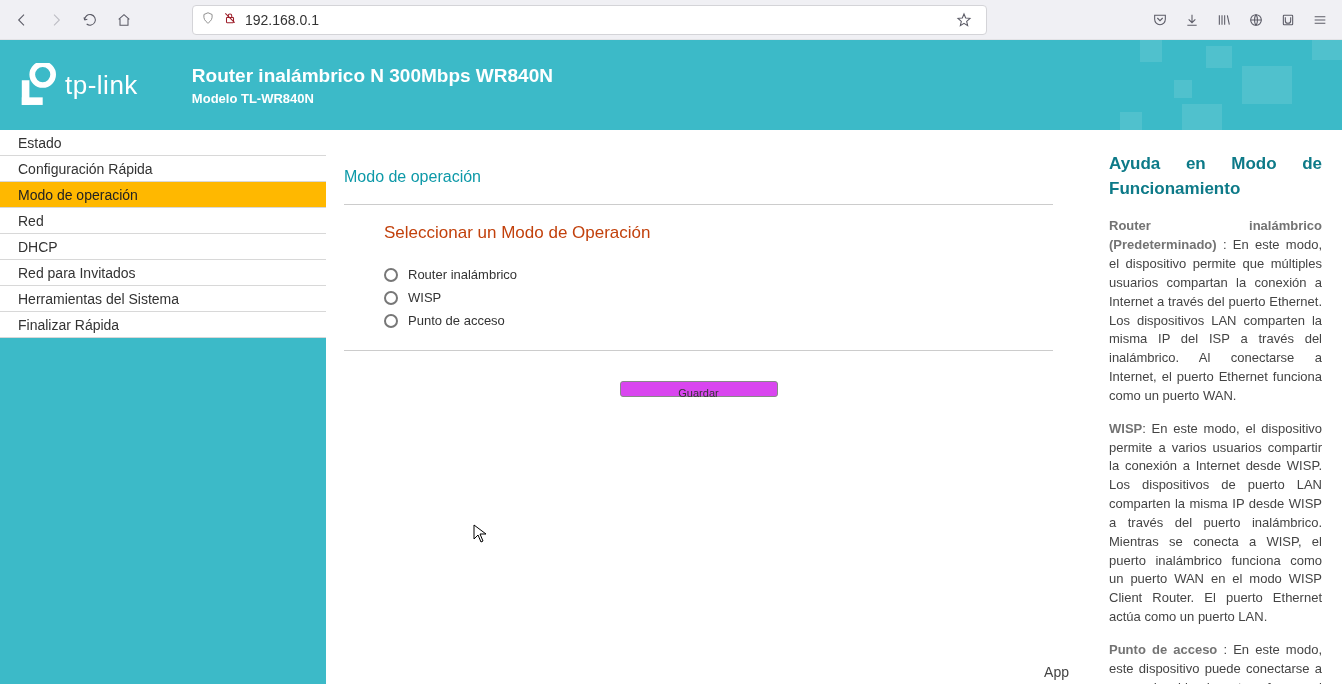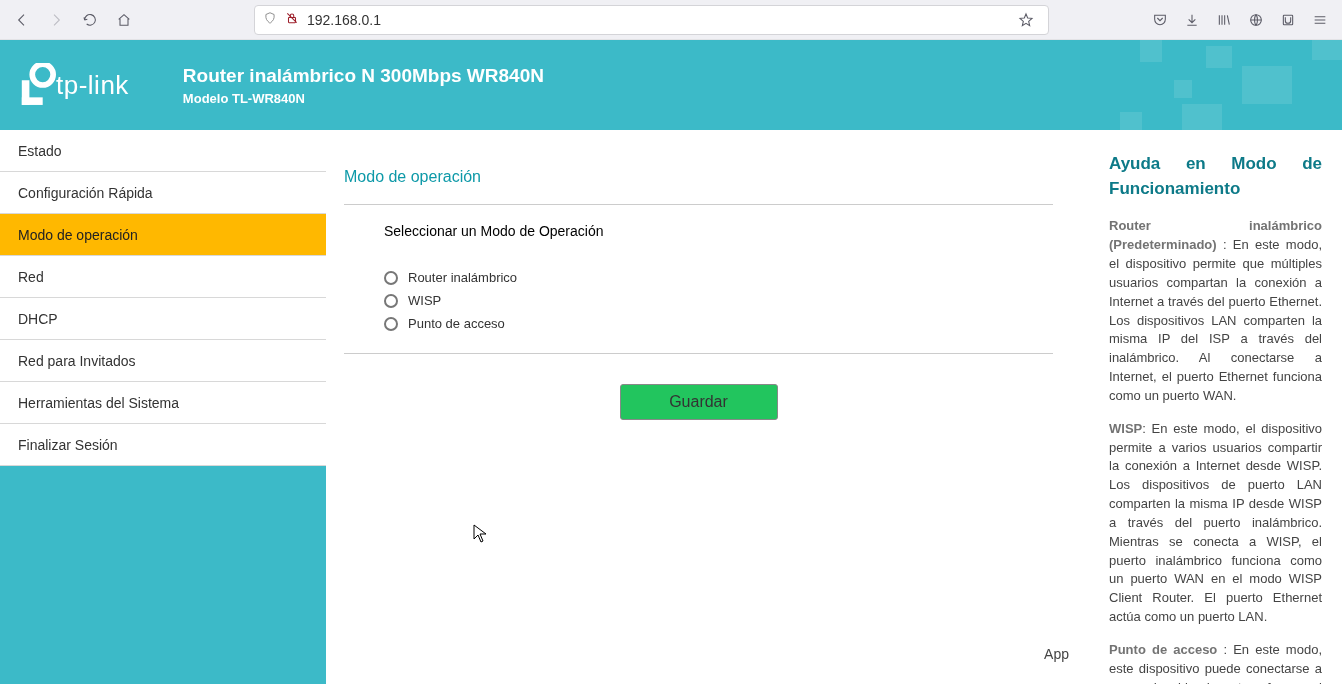--- a/index.html
+++ b/index.html
@@ -3,59 +3,59 @@
 <meta charset="utf-8">
 <style>
   * { margin:0; padding:0; box-sizing:border-box; font-family:Arial,Helvetica,sans-serif; }
   body { background:#fff; width:1342px; height:684px; overflow:hidden; position:relative; }
 
   
   .browser-toolbar { height:40px; background:#f0f0f4; display:flex; align-items:center; padding:0 8px; gap:6px; border-bottom:1px solid #e3e3e6; }
   .tool-icon { width:28px; height:28px; display:flex; align-items:center; justify-content:center; color:#5b5b66; cursor:pointer; border-radius:4px; }
   .tool-icon svg { width:16px; height:16px; stroke:#5b5b66; fill:none; stroke-width:1.6; }
   .tool-icon.disabled svg { stroke:#bdbdc4; }
-  .url-bar { flex:0 0 795px; margin-left:110px; height:30px; background:#fff; border:1px solid #d4d4d8; border-radius:4px; display:flex; align-items:center; padding:0 8px; gap:8px; color:#5b5b66; font-size:14px; }
+  .url-bar { flex:0 0 795px; margin-left:48px; height:30px; background:#fff; border:1px solid #d4d4d8; border-radius:4px; display:flex; align-items:center; padding:0 8px; gap:8px; color:#5b5b66; font-size:14px; }
   .url-bar .shield svg, .url-bar .lock svg { width:14px; height:14px; }
   .url-bar .lock svg { stroke:#9d1e2a; }
   .url-bar .addr { flex:1; color:#333; }
   .url-bar .star { margin-left:auto; }
   .right-tools { margin-left:auto; display:flex; align-items:center; gap:4px; }
   .right-tools .tool-icon svg { stroke:#5b5b66; }
   .dl svg { stroke:#1c6fd4; }
 
   
   .banner { height:90px; background:#3cbac8; position:relative; color:#fff; display:flex; align-items:center; }
-  .logo-wrap { display:flex; align-items:center; margin-left:18px; gap:0;text-align:right; }
+  .logo-wrap { display:flex; align-items:center; margin-left:18px; gap:9px;text-align:right; }
   .logo-mark { width:38px; height:44px; position:relative; }
   .logo-text { font-size:26px; font-weight:500; letter-spacing:0.5px; }
   .title-wrap { margin-left:54px; }
   .router-title { font-size:19px; font-weight:700; }
   .model-sub { font-size:13px; font-weight:700; margin-top:4px; }
   .banner-decor { position:absolute; right:0; top:0; bottom:0; width:260px; opacity:0.4; }
   .banner-decor span { position:absolute; background:#6fccd6; }
 
   
   .columns { display:flex; height:554px; }
   .sidebar { width:326px; background:#3cbac8; }
-  .nav-item { background:#fff; border-bottom:1px solid #d8d8d8; padding:0 18px; height:42px; display:flex; align-items:center; font-size:14px; color:#333; cursor:pointer; }
+  .nav-item { background:#fff; border-bottom:1px solid #d8d8d8; padding:0 18px; height:26px; display:flex; align-items:center; font-size:14px; color:#333; cursor:pointer; }
   .nav-item.selected { background:#ffb800; color:#222; font-weight:500; }
 
   .content { width:767px; background:#fff; padding:0; position:relative; }
   .content-inner { padding:38px 40px 0 18px; }
   .page-title { color:#0d99a8; font-size:16px; font-weight:500; padding-bottom:18px; border-bottom:1px solid #ccc; margin-bottom:18px; }
   .form-block { padding-left:40px; }
-  .form-label { font-size:14px; color:#000000; margin-bottom:27px; }
+  .form-label { font-size:17px; color:#c2410c; margin-bottom:20px; }
   .radio-row { display:flex; align-items:flex-end; gap:10px; font-size:13px; color:#333; padding:4px 0; cursor:pointer; }
   .radio { width:14px; height:14px; border:2px solid #777; border-radius:50%; display:inline-flex; align-items:center; justify-content:center; flex-shrink:0; }
   .radio.checked { border-color:#1c6fd4; }
   .radio.checked::after { content:""; width:6px; height:6px; background:#1c6fd4; border-radius:50%; }
   .hr-bot { border-top:1px solid #ccc; margin:18px 0 30px 0; }
   .save-wrap { text-align:center; }
-  .save-btn { display:inline-block; width:158px; height:36px; line-height:22px; font-size:16px; color:#333; border:1px solid #888; border-radius:3px; background:#22c55e; cursor:pointer; }
-  .footer-app { position:absolute; right:24px; bottom:22px; font-size:14px; color:#444; cursor:pointer; }
+  .save-btn { display:inline-block; width:158px; height:16px; line-height:22px; font-size:11px; color:#333; border:1px solid #888; border-radius:3px; background:#d946ef; cursor:pointer; }
+  .footer-app { position:absolute; right:24px; bottom:4px; font-size:14px; color:#444; cursor:pointer; }
 
   .help { flex:1; background:#fff; padding:22px 20px 0 16px; font-size:13px; line-height:1.45; color:#444; text-align:justify; border-left:0; }
   .help-title { color:#0d7a88; font-size:17px; font-weight:700; text-align:justify; margin-bottom:16px; }
   .help p { margin-bottom:14px; }
   .help .term { color:#737373; font-weight:700; }
 
   .cursor { position:absolute; left:473px; top:524px; width:16px; height:20px; pointer-events:none; z-index:9999; }
 </style>
 </head>
 <body>
@@ -179,21 +179,21 @@
     <div class="nav-item">
         <span>DHCP</span>
       </div>
     <div class="nav-item">
         <span>Red para Invitados</span>
       </div>
     <div class="nav-item">
         <span>Herramientas del Sistema</span>
       </div>
     <div class="nav-item">
-        <span>Finalizar Sesión</span>
+        <span>Finalizar Rápida</span>
       </div>
   </div>
 
   <div class="content">
     <div class="content-inner">
       <div class="page-title">Modo de operación</div>
       <div class="form-block">
         <div class="form-label">Seleccionar un Modo de Operación</div>
         <label class="radio-row">
           <span class="radio"></span>

